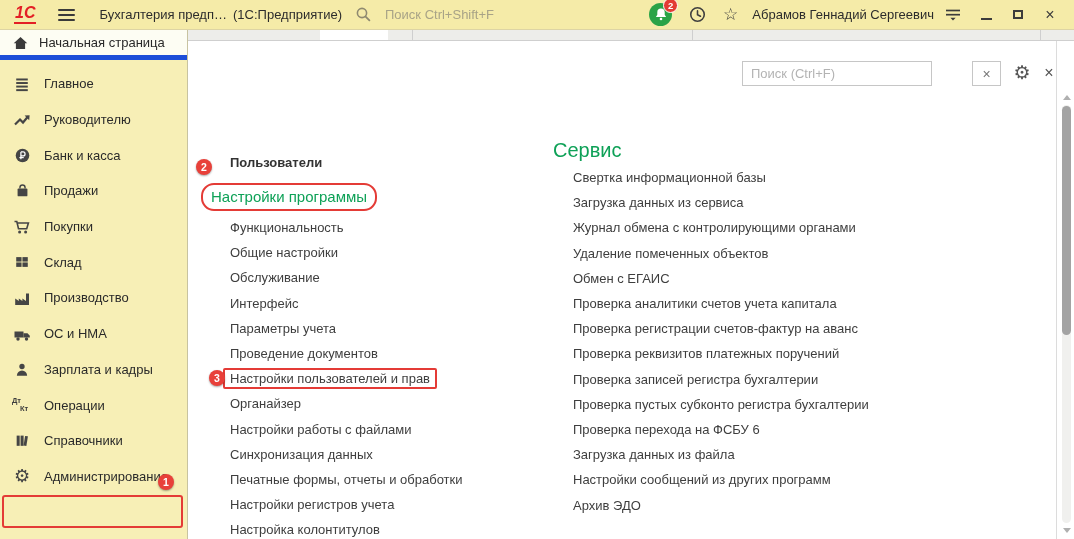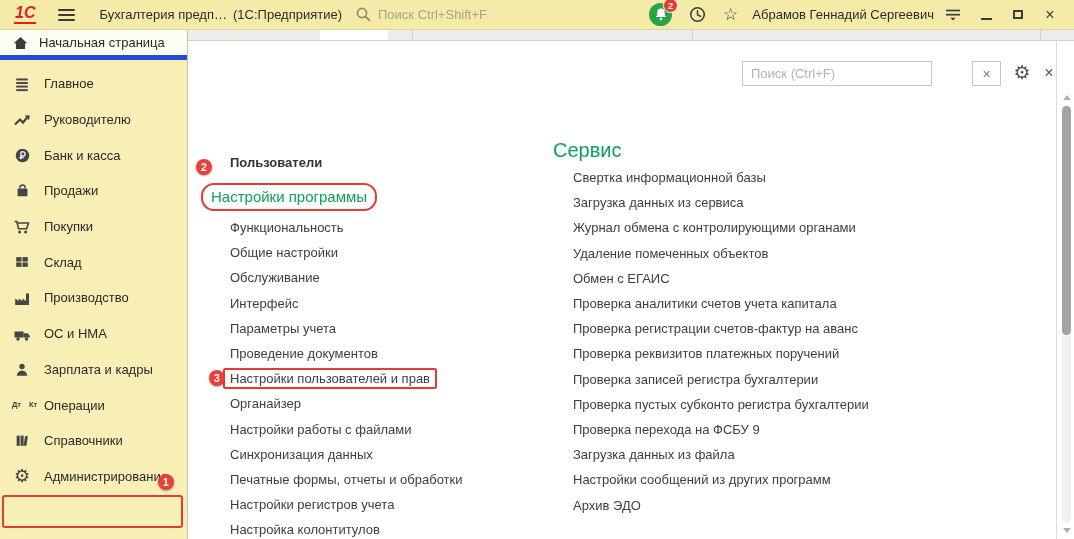--- a/index.html
+++ b/index.html
@@ -15,21 +15,21 @@
     display:flex; align-items:center; z-index:6;
   }
   .logo {
     margin-left:14px; color:#e31f25; font-weight:bold; font-style:italic;
     font-size:16px; line-height:1; border-bottom:2px solid #e31f25; padding:0 1px 1px 1px;
   }
   .burger { margin-left:22px; width:17px; display:flex; flex-direction:column; gap:3px; cursor:pointer; }
   .burger span { height:2px; background:#3a3a3a; border-radius:1px; }
   .app-title { margin-left:24px; font-size:13px; color:#2c2c2c; white-space:nowrap; }
   .app-context { margin-left:6px; font-size:13px; color:#2c2c2c; white-space:nowrap; }
-  .global-search { margin-left:13px; display:flex; align-items:center; gap:6px; width:240px; }
+  .global-search { margin-left:13px; display:flex; align-items:center; gap:13px; width:240px; }
   .global-search .ph { font-size:13px; color:#a8a387; }
   .tb-right { margin-left:auto; display:flex; align-items:center; margin-right:12px; }
   .bell-wrap { position:relative; width:23px; height:23px; border-radius:50%; background:#2aa347;
     display:flex; align-items:center; justify-content:center; cursor:pointer; }
   .bell-badge { position:absolute; top:-5px; right:-6px; width:15px; height:15px; border-radius:50%;
     background:#e33b34; border:1.5px solid #fff; color:#fff; font-size:9.5px; font-weight:bold;
     display:flex; align-items:center; justify-content:center; }
   .tb-ico { display:flex; align-items:center; justify-content:center; cursor:pointer; }
   .star-glyph { font-size:17px; color:#3f3f3f; line-height:1; }
   .user-name { font-size:13px; color:#2c2c2c; margin:0 10px 0 14px; white-space:nowrap; cursor:pointer; }
@@ -48,21 +48,21 @@
     display:flex; align-items:center; padding-left:12px; gap:10px;
     font-size:13px; color:#2a2a2a; cursor:pointer;
   }
   .sb-list { margin-top:6px; }
   .sb-item {
     height:35.7px; display:flex; align-items:center; padding-left:12px; gap:12px;
     font-size:13px; color:#2a2a2a; cursor:pointer; position:relative;
   }
   .sb-ico { width:20px; display:flex; align-items:center; justify-content:center; }
   .uni-ico { font-size:18px; color:#454545; line-height:1; }
-  .dtkt { display:flex; font-size:7.5px; font-weight:bold; color:#3d3d3d; line-height:1.1; width:20px; }
+  .dtkt { display:flex; flex-direction:column; font-size:7.5px; font-weight:bold; color:#3d3d3d; line-height:1.1; width:20px; }
   .dtkt i { font-style:normal; } .dtkt i:last-child { margin-left:8px; }
   .admin-box { position:absolute; left:2px; top:465px; width:181px; height:33px;
     border:2px solid #e43b36; border-radius:3px; pointer-events:none; }
   
   .ann-badge {
     position:absolute; width:16px; height:16px; border-radius:50%;
     background:#e8403a; color:#fff; font-size:10.5px; font-weight:bold;
     display:flex; align-items:center; justify-content:center;
     box-shadow:0 1px 2px rgba(0,0,0,.35); z-index:8;
   }
@@ -352,21 +352,21 @@
   <div class="row">Свертка информационной базы</div>
   <div class="row">Загрузка данных из сервиса</div>
   <div class="row">Журнал обмена с контролирующими органами</div>
   <div class="row">Удаление помеченных объектов</div>
   <div class="row">Обмен с ЕГАИС</div>
   <div class="row">Проверка аналитики счетов учета капитала</div>
   <div class="row">Проверка регистрации счетов-фактур на аванс</div>
   <div class="row">Проверка реквизитов платежных поручений</div>
   <div class="row">Проверка записей регистра бухгалтерии</div>
   <div class="row">Проверка пустых субконто регистра бухгалтерии</div>
-  <div class="row">Проверка перехода на ФСБУ 9</div>
+  <div class="row">Проверка перехода на ФСБУ 6</div>
   <div class="row">Загрузка данных из файла</div>
   <div class="row">Настройки сообщений из других программ</div>
   <div class="row">Архив ЭДО</div>
 </div>
 
 <div class="scrollbar">
   <span class="tri-up"></span>
   <div class="sb-track"></div>
   <div class="sb-thumb"></div>
   <span class="tri-down"></span>

